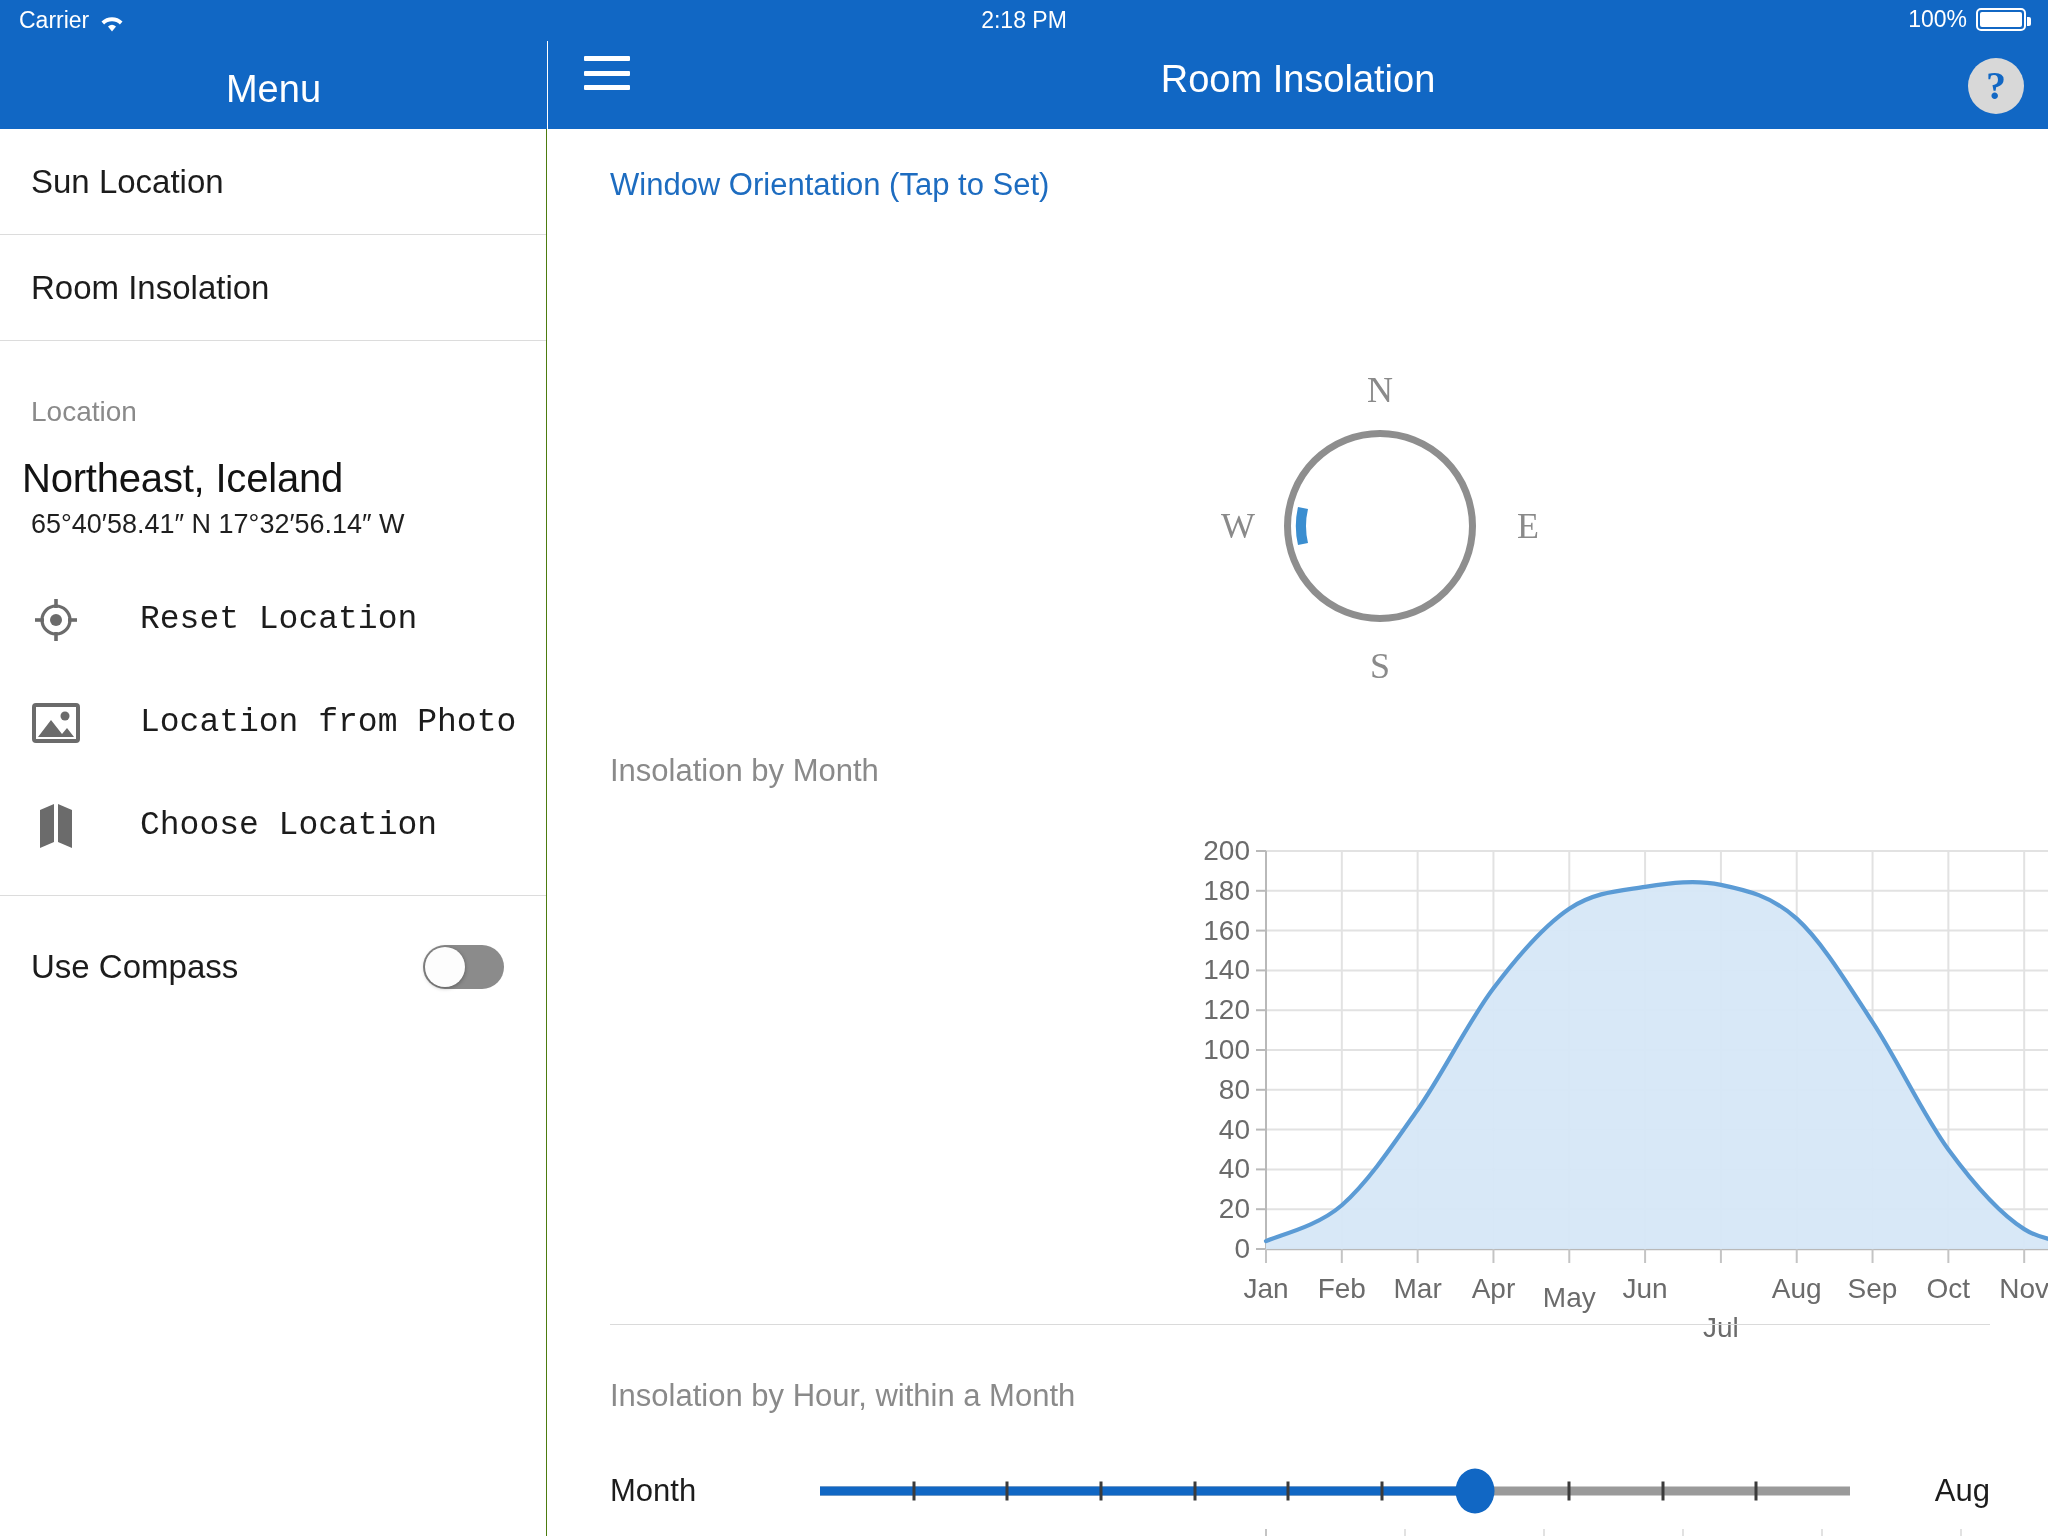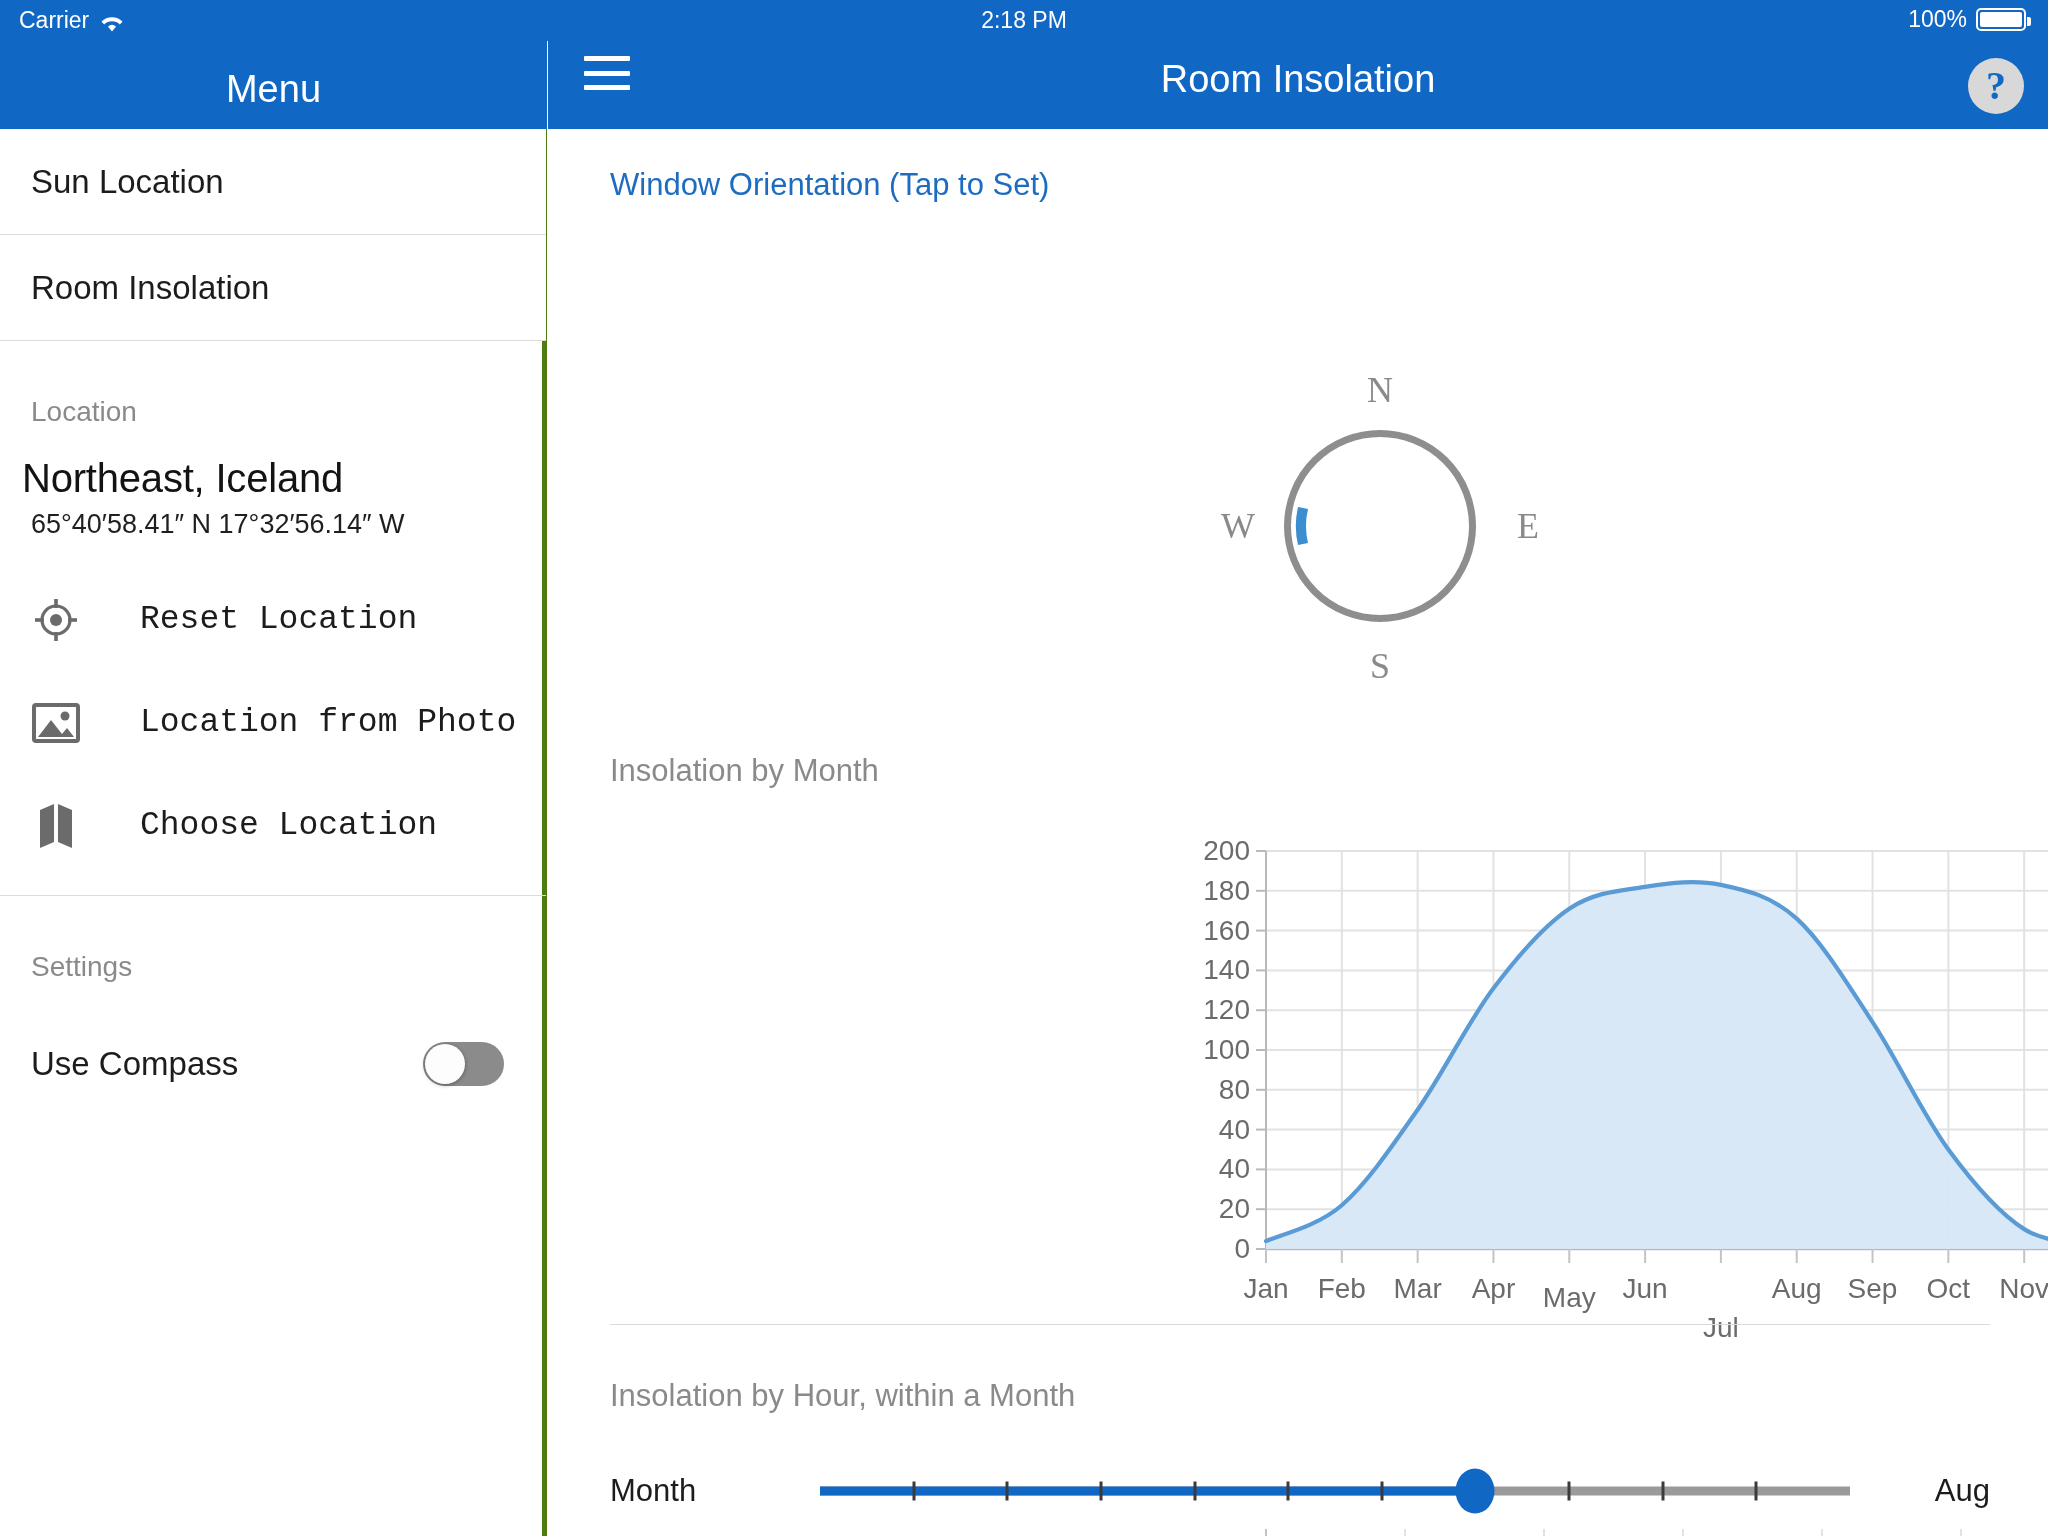--- a/index.html
+++ b/index.html
@@ -41,21 +41,21 @@
     content:""; position:absolute; right:-7px; top:7px;
     width:4px; height:9px; background:#ffffff; border-radius:0 2px 2px 0;
   }
   .batt-fill { position:absolute; left:2px; top:2px; bottom:2px; right:2px; background:#fff; border-radius:2px; }
 
   
   .sidebar {
     position: absolute; left: 0; top: 0;
     width: 547px; height: 1536px;
     background: #ffffff;
-    border-right: 5px solid #4d7c0f;
+    border-right: 1px solid #4d7c0f;
     z-index: 20;
   }
   .sidebar-header {
     position: absolute; top: 0; left: 0;
     width: 547px; height: 129px;
     background: #1167c4;
     color: #fff;
     display: flex; align-items: flex-end; justify-content: center;
     padding-bottom: 18px;
     font-size: 38px; font-weight: 400;
@@ -245,21 +245,20 @@
             <path d="M4 8 L18 2 L18 40 L4 46 Z" fill="#6b6b6b"></path>
             <path d="M22 2 L36 8 L36 46 L22 40 Z" fill="#6b6b6b"></path>
           </svg>
         </span>
         <span class="action-label">Choose Location</span>
       </div>
 
       <div style="height:18px"></div>
       <div class="side-section-gap"></div>
 
-      <div class="side-group-title">Settings</div>
 
       <div style="height:28px"></div>
 
       <div class="settings-row">
         <span class="settings-label">Use Compass</span>
         <span class="toggle">
           <span class="toggle-knob"></span>
         </span>
       </div>
     </div>

